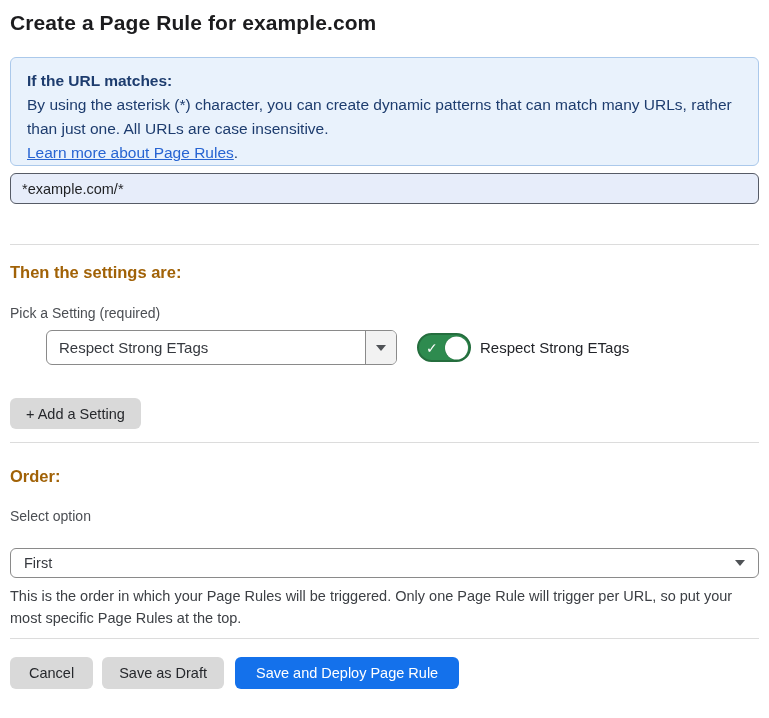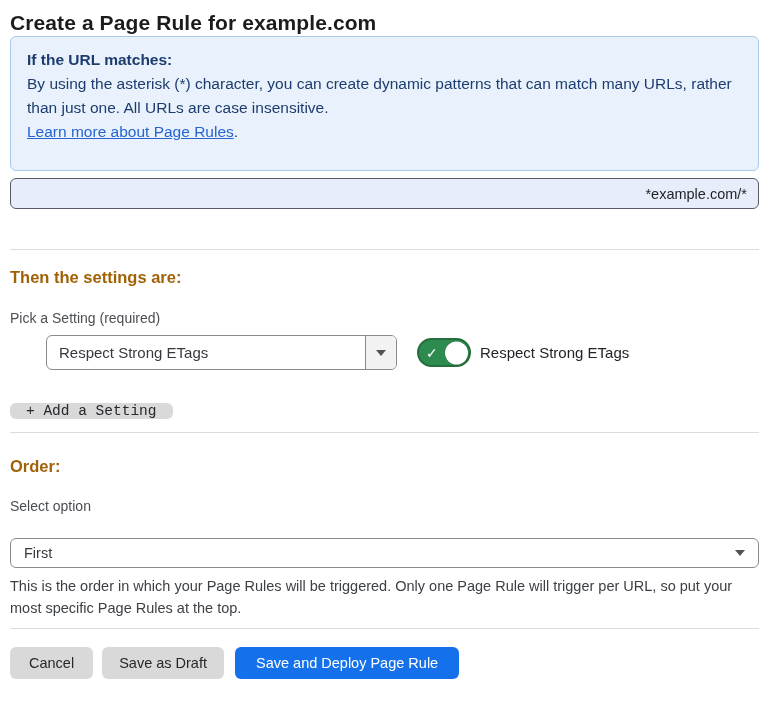--- a/index.html
+++ b/index.html
@@ -24,44 +24,45 @@
     color:#36393f;
   }
   .page{padding:10px 10px 0 10px;width:100%;height:100%;}
 
   .page-title{
     font-size:21px;font-weight:700;color:#1c1c1e;
     line-height:26px;letter-spacing:.1px;
   }
 
   .info-box{
+    margin-top:21px;
     background:var(--info-bg);
     border:1px solid var(--info-border);
     border-radius:6px;
-    padding:11px 16px 26px 16px;
+    padding:11px 16px 0 16px;
     color:var(--info-text);
     font-size:15.5px;line-height:24px;
   }
   .info-box .info-heading{font-weight:700;}
   .info-box .info-link{color:var(--link);text-decoration:underline;cursor:pointer;}
 
   .field-label{
     margin-top:21px;
     font-size:14px;color:#4b4e53;line-height:18px;
   }
   .url-input{
     margin-top:7px;
     width:749px;height:31px;
     background:var(--url-input-bg);
     border:1px solid var(--url-input-border);
     border-radius:6px;
     padding:0 11px;
     font-family:"Liberation Sans","DejaVu Sans",sans-serif;
     font-size:14.5px;color:#1f2023;
-    outline:none;display:block;text-align:right;
+    outline:none;display:block;
   }
 
   .divider{border:none;border-top:1px solid var(--divider);height:0;}
   .divider-1{margin-top:40px;}
   .divider-2{margin-top:13px;}
   .divider-3{margin-top:9px;}
 
   .section-heading{
     font-size:16.5px;font-weight:700;color:#a16207;line-height:20px;
   }
@@ -122,21 +123,21 @@
   .btn{
     display:inline-flex;align-items:center;justify-content:center;
     border:none;border-radius:6px;cursor:pointer;
     font-family:"Liberation Sans","DejaVu Sans",sans-serif;
     font-size:14.5px;line-height:16px;
   }
   .btn-gray{background:var(--gray-button-bg);color:#26282c;}
   .btn-blue{background:var(--primary-button);color:#ffffff;}
 
   .add-setting-btn{
-    margin-top:33px;height:16px;padding:0 16px;font-family:Liberation Mono, monospace;
+    margin-top:33px;height:31px;padding:0 16px;
   }
 
   .select-box{
     margin-top:23px;
     width:749px;height:30px;
     border:1px solid var(--control-border);
     border-radius:6px;background:#ffffff;
     display:flex;align-items:center;
     padding:0 13px;cursor:pointer;
   }

